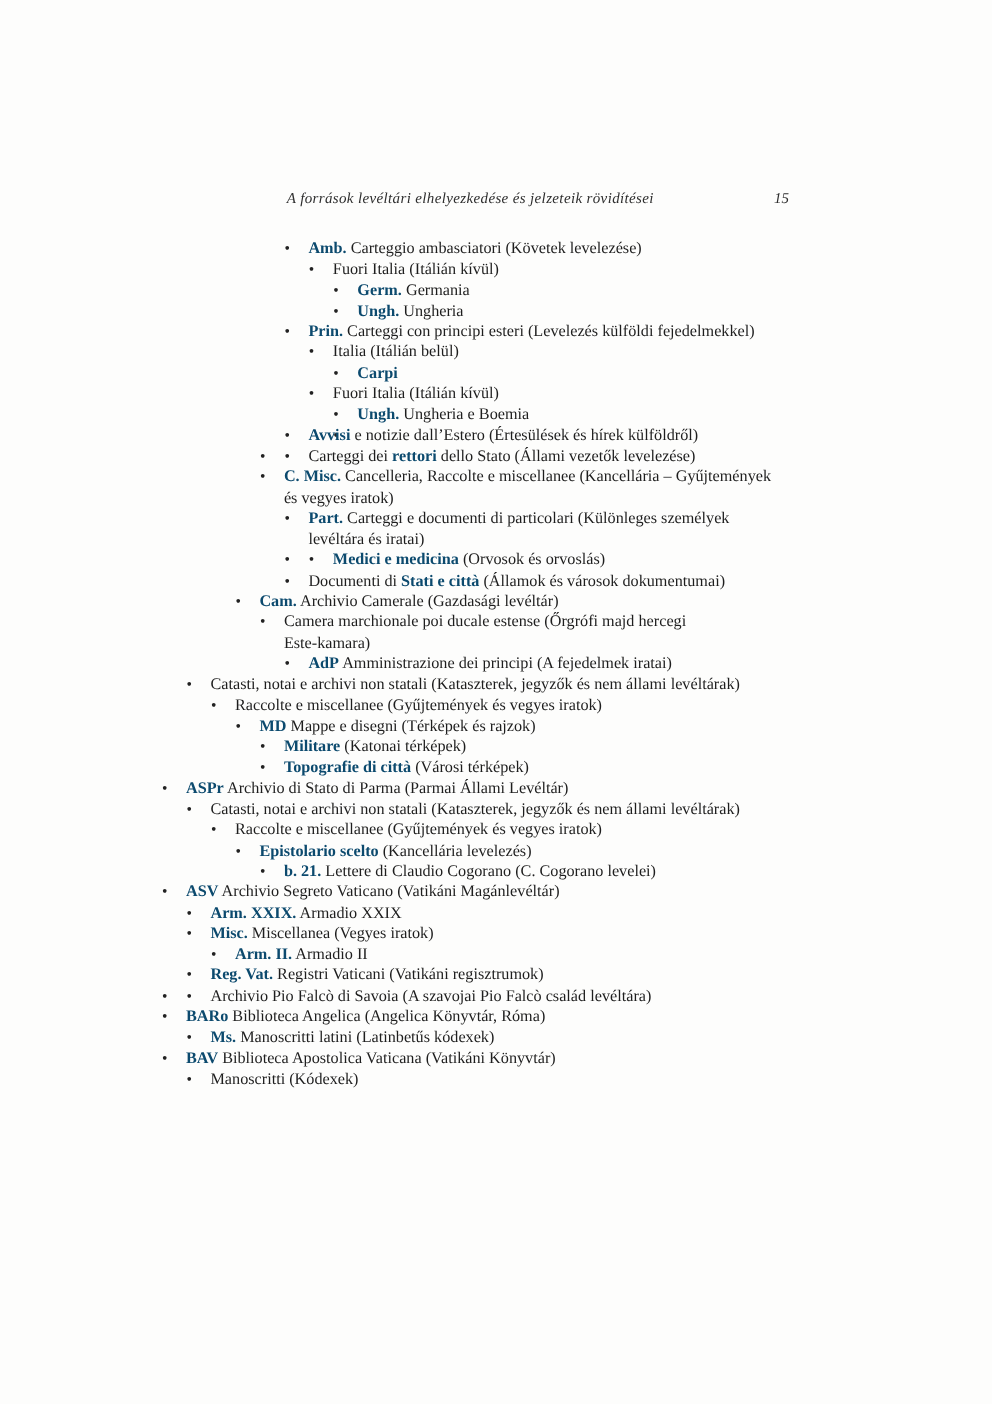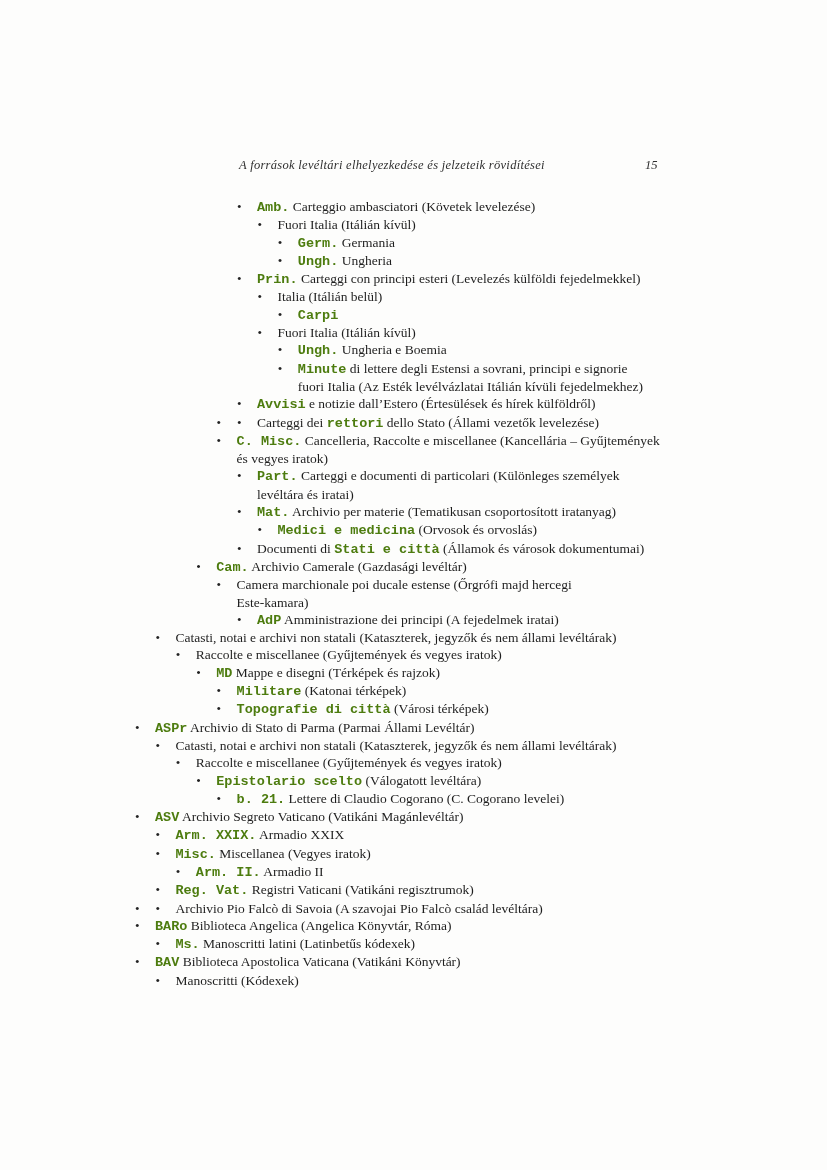--- a/index.html
+++ b/index.html
@@ -54,67 +54,65 @@
     top: 0;
     font-size: 13px;
     line-height: 17.3px;
     color: #222;
   }
   .item .txt {
     white-space: pre-wrap;
   }
   .b {
     font-weight: bold;
-    color: #4d7c0f;
-    font-family: Liberation Mono, monospace;
+    color: #0c4a6e;
   }
 </style>
 </head>
 <body>
 
 <div class="page">
   <div class="running-header">
     <span class="header-title">A források levéltári elhelyezkedése és jelzeteik rövidítései</span>
     <span class="page-number">15</span>
   </div>
   <div class="list">
       <div class="item" style="padding-left: 257px;"><span class="bullet" style="left: 237px;">•</span><span class="txt"><span class="b">Amb.</span><span> Carteggio ambasciatori (Követek levelezése)</span></span></div>
       <div class="item" style="padding-left: 277.4px;"><span class="bullet" style="left: 257.4px;">•</span><span class="txt"><span>Fuori Italia (Itálián kívül)</span></span></div>
       <div class="item" style="padding-left: 297.8px;"><span class="bullet" style="left: 277.8px;">•</span><span class="txt"><span class="b">Germ.</span><span> Germania</span></span></div>
       <div class="item" style="padding-left: 297.8px;"><span class="bullet" style="left: 277.8px;">•</span><span class="txt"><span class="b">Ungh.</span><span> Ungheria</span></span></div>
       <div class="item" style="padding-left: 257px;"><span class="bullet" style="left: 237px;">•</span><span class="txt"><span class="b">Prin.</span><span> Carteggi con principi esteri (Levelezés külföldi fejedelmekkel)</span></span></div>
       <div class="item" style="padding-left: 277.4px;"><span class="bullet" style="left: 257.4px;">•</span><span class="txt"><span>Italia (Itálián belül)</span></span></div>
       <div class="item" style="padding-left: 297.8px;"><span class="bullet" style="left: 277.8px;">•</span><span class="txt"><span class="b">Carpi</span></span></div>
       <div class="item" style="padding-left: 277.4px;"><span class="bullet" style="left: 257.4px;">•</span><span class="txt"><span>Fuori Italia (Itálián kívül)</span></span></div>
       <div class="item" style="padding-left: 297.8px;"><span class="bullet" style="left: 277.8px;">•</span><span class="txt"><span class="b">Ungh.</span><span> Ungheria e Boemia</span></span></div>
-      <div class="item" style="padding-left: 297.8px;"><span class="bullet" style="left: 277.8px;">•</span><span class="txt"><span class="b">Minute</span><span> di lettere degli Estensi a sovrani, principi e signorie
-fuori Italia (Az Esték levélvázlatai Itálián kívüli fejedelmekhez)</span></span></div>
+      <div class="item" style="padding-left: 297.8px;"><span class="bullet" style="left: 277.8px;">•</span></div>
       <div class="item" style="padding-left: 257px;"><span class="bullet" style="left: 237px;">•</span><span class="txt"><span class="b">Avvisi</span><span> e notizie dall’Estero (Értesülések és hírek külföldről)</span></span></div>
       <div class="item" style="padding-left: 236.6px;"><span class="bullet" style="left: 216.6px;">•</span></div>
       <div class="item" style="padding-left: 257px;"><span class="bullet" style="left: 237px;">•</span><span class="txt"><span>Carteggi dei </span><span class="b">rettori</span><span> dello Stato (Állami vezetők levelezése)</span></span></div>
       <div class="item" style="padding-left: 236.6px;"><span class="bullet" style="left: 216.6px;">•</span><span class="txt"><span class="b">C. Misc.</span><span> Cancelleria, Raccolte e miscellanee (Kancellária – Gyűjtemények
 és vegyes iratok)</span></span></div>
       <div class="item" style="padding-left: 257px;"><span class="bullet" style="left: 237px;">•</span><span class="txt"><span class="b">Part.</span><span> Carteggi e documenti di particolari (Különleges személyek
 levéltára és iratai)</span></span></div>
-      <div class="item" style="padding-left: 257px;"><span class="bullet" style="left: 237px;">•</span><span class="txt"><span class="b">Mat.</span><span> Archivio per materie (Tematikusan csoportosított iratanyag)</span></span></div>
+      <div class="item" style="padding-left: 257px;"><span class="bullet" style="left: 237px;">•</span></div>
       <div class="item" style="padding-left: 277.4px;"><span class="bullet" style="left: 257.4px;">•</span><span class="txt"><span class="b">Medici e medicina</span><span> (Orvosok és orvoslás)</span></span></div>
       <div class="item" style="padding-left: 257px;"><span class="bullet" style="left: 237px;">•</span><span class="txt"><span>Documenti di </span><span class="b">Stati e città</span><span> (Államok és városok dokumentumai)</span></span></div>
       <div class="item" style="padding-left: 216.2px;"><span class="bullet" style="left: 196.2px;">•</span><span class="txt"><span class="b">Cam.</span><span> Archivio Camerale (Gazdasági levéltár)</span></span></div>
       <div class="item" style="padding-left: 236.6px;"><span class="bullet" style="left: 216.6px;">•</span><span class="txt"><span>Camera marchionale poi ducale estense (Őrgrófi majd hercegi
 Este-kamara)</span></span></div>
       <div class="item" style="padding-left: 257px;"><span class="bullet" style="left: 237px;">•</span><span class="txt"><span class="b">AdP</span><span> Amministrazione dei principi (A fejedelmek iratai)</span></span></div>
       <div class="item" style="padding-left: 175.4px;"><span class="bullet" style="left: 155.4px;">•</span><span class="txt"><span>Catasti, notai e archivi non statali (Kataszterek, jegyzők és nem állami levéltárak)</span></span></div>
       <div class="item" style="padding-left: 195.8px;"><span class="bullet" style="left: 175.8px;">•</span><span class="txt"><span>Raccolte e miscellanee (Gyűjtemények és vegyes iratok)</span></span></div>
       <div class="item" style="padding-left: 216.2px;"><span class="bullet" style="left: 196.2px;">•</span><span class="txt"><span class="b">MD</span><span> Mappe e disegni (Térképek és rajzok)</span></span></div>
       <div class="item" style="padding-left: 236.6px;"><span class="bullet" style="left: 216.6px;">•</span><span class="txt"><span class="b">Militare</span><span> (Katonai térképek)</span></span></div>
       <div class="item" style="padding-left: 236.6px;"><span class="bullet" style="left: 216.6px;">•</span><span class="txt"><span class="b">Topografie di città</span><span> (Városi térképek)</span></span></div>
       <div class="item" style="padding-left: 155px;"><span class="bullet" style="left: 135px;">•</span><span class="txt"><span class="b">ASPr</span><span> Archivio di Stato di Parma (Parmai Állami Levéltár)</span></span></div>
       <div class="item" style="padding-left: 175.4px;"><span class="bullet" style="left: 155.4px;">•</span><span class="txt"><span>Catasti, notai e archivi non statali (Kataszterek, jegyzők és nem állami levéltárak)</span></span></div>
       <div class="item" style="padding-left: 195.8px;"><span class="bullet" style="left: 175.8px;">•</span><span class="txt"><span>Raccolte e miscellanee (Gyűjtemények és vegyes iratok)</span></span></div>
-      <div class="item" style="padding-left: 216.2px;"><span class="bullet" style="left: 196.2px;">•</span><span class="txt"><span class="b">Epistolario scelto</span><span> (Válogatott levéltára)</span></span></div>
+      <div class="item" style="padding-left: 216.2px;"><span class="bullet" style="left: 196.2px;">•</span><span class="txt"><span class="b">Epistolario scelto</span><span> (Kancellária levelezés)</span></span></div>
       <div class="item" style="padding-left: 236.6px;"><span class="bullet" style="left: 216.6px;">•</span><span class="txt"><span class="b">b. 21.</span><span> Lettere di Claudio Cogorano (C. Cogorano levelei)</span></span></div>
       <div class="item" style="padding-left: 155px;"><span class="bullet" style="left: 135px;">•</span><span class="txt"><span class="b">ASV</span><span> Archivio Segreto Vaticano (Vatikáni Magánlevéltár)</span></span></div>
       <div class="item" style="padding-left: 175.4px;"><span class="bullet" style="left: 155.4px;">•</span><span class="txt"><span class="b">Arm. XXIX.</span><span> Armadio XXIX</span></span></div>
       <div class="item" style="padding-left: 175.4px;"><span class="bullet" style="left: 155.4px;">•</span><span class="txt"><span class="b">Misc.</span><span> Miscellanea (Vegyes iratok)</span></span></div>
       <div class="item" style="padding-left: 195.8px;"><span class="bullet" style="left: 175.8px;">•</span><span class="txt"><span class="b">Arm. II.</span><span> Armadio II</span></span></div>
       <div class="item" style="padding-left: 175.4px;"><span class="bullet" style="left: 155.4px;">•</span><span class="txt"><span class="b">Reg. Vat.</span><span> Registri Vaticani (Vatikáni regisztrumok)</span></span></div>
       <div class="item" style="padding-left: 155px;"><span class="bullet" style="left: 135px;">•</span></div>
       <div class="item" style="padding-left: 175.4px;"><span class="bullet" style="left: 155.4px;">•</span><span class="txt"><span>Archivio Pio Falcò di Savoia (A szavojai Pio Falcò család levéltára)</span></span></div>
       <div class="item" style="padding-left: 155px;"><span class="bullet" style="left: 135px;">•</span><span class="txt"><span class="b">BARo</span><span> Biblioteca Angelica (Angelica Könyvtár, Róma)</span></span></div>
       <div class="item" style="padding-left: 175.4px;"><span class="bullet" style="left: 155.4px;">•</span><span class="txt"><span class="b">Ms.</span><span> Manoscritti latini (Latinbetűs kódexek)</span></span></div>

